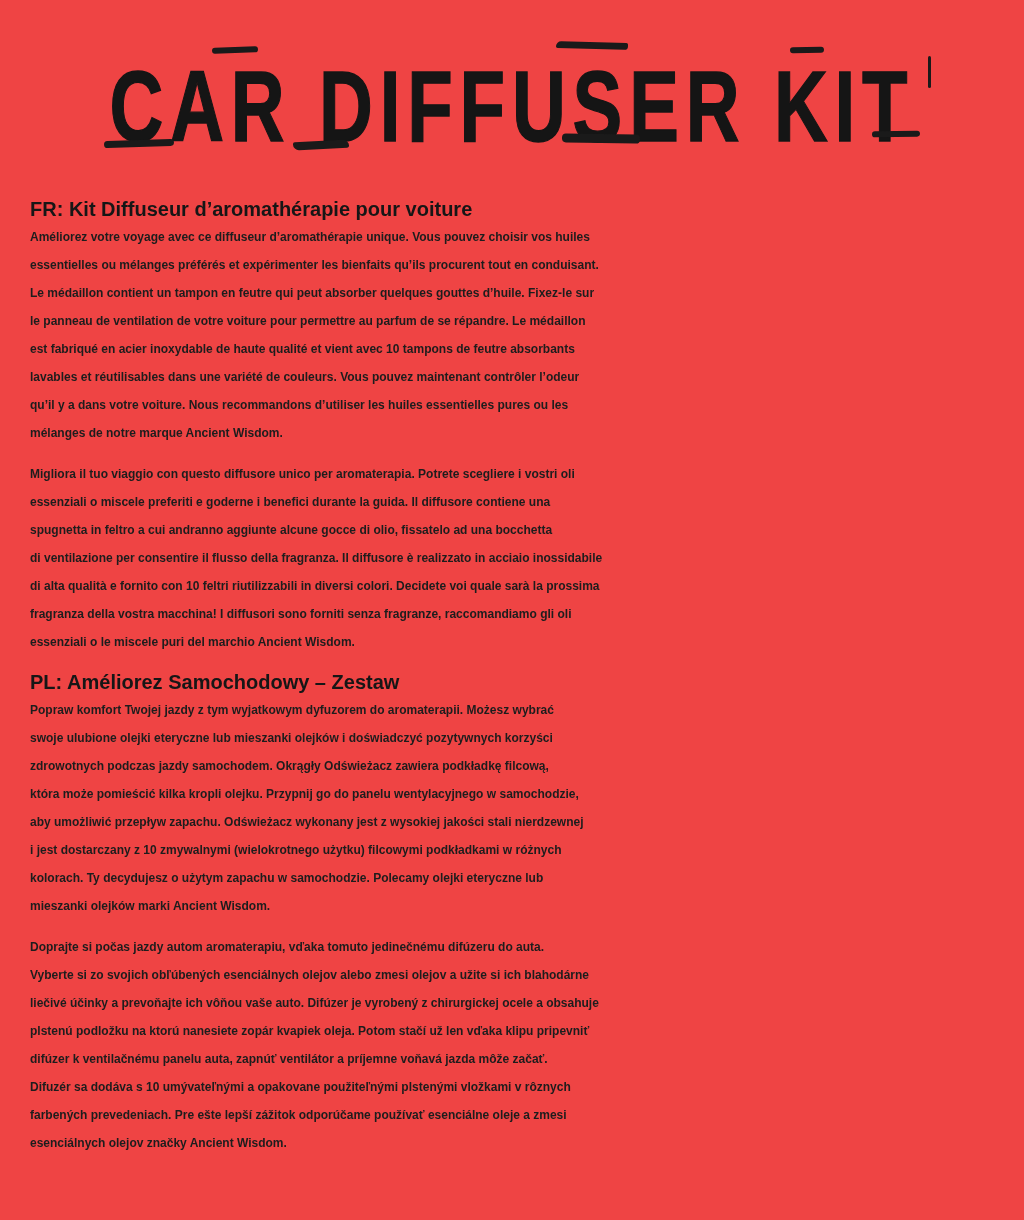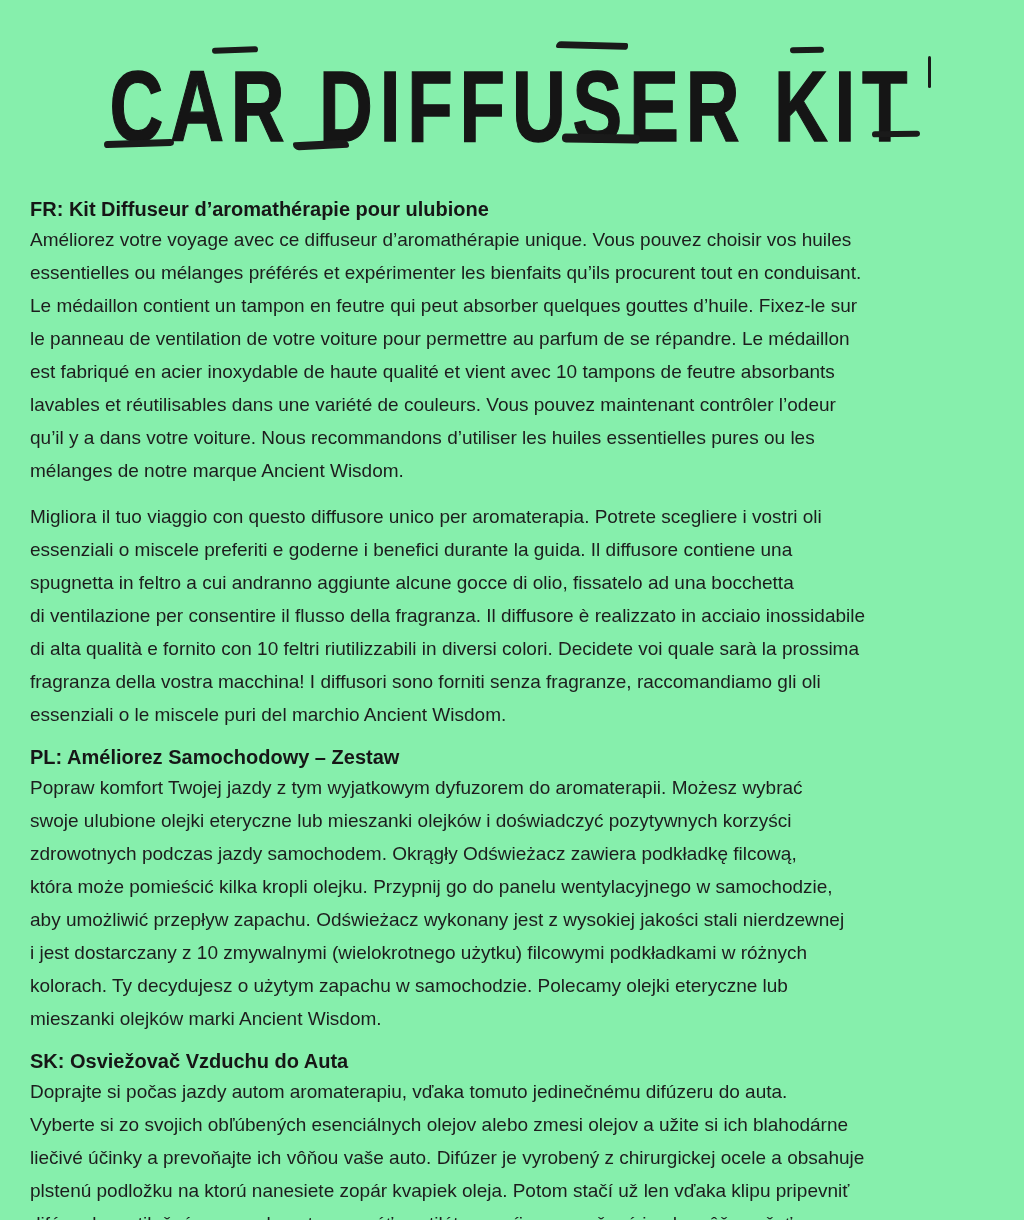--- a/index.html
+++ b/index.html
@@ -11,21 +11,21 @@
     width: 1024px;
     height: 1220px;
     font-family: "Liberation Sans", sans-serif;
     color: #1d1d1d;
     overflow: hidden;
   }
   .page {
     position: relative;
     width: 1024px;
     height: 1220px;
-    background: #86efac;
+    background: #ef4444;
   }
   
   .title-wrap {
     position: relative;
     height: 196px;
   }
   .title {
     margin: 0;
     padding-top: 52px;
     text-align: center;
@@ -69,23 +69,23 @@
   }
   .lang-heading {
     margin: 0;
     font-size: 20px;
     font-weight: 700;
     line-height: 27px;
     color: #161616;
   }
   .lang-body {
     margin: 0;
-    font-size: 19px;
-    font-weight: 400;
-    line-height: 33px;
+    font-size: 12px;
+    font-weight: 700;
+    line-height: 28px;
     white-space: pre-line;
     color: #1d1d1d;
   }
 </style>
 </head>
 <body>
 
 <div class="page">
 
   <header class="title-wrap">
@@ -96,21 +96,21 @@
     <span class="smudge s4"></span>
     <span class="smudge s5"></span>
     <span class="smudge s6"></span>
     <span class="smudge s7"></span>
     <span class="tick"></span>
   </header>
 
   <main class="content">
 
     <section class="lang-section">
-      <h2 class="lang-heading">FR: Kit Diffuseur d’aromathérapie pour ulubione</h2>
+      <h2 class="lang-heading">FR: Kit Diffuseur d’aromathérapie pour voiture</h2>
       <p class="lang-body">Améliorez votre voyage avec ce diffuseur d’aromathérapie unique. Vous pouvez choisir vos huiles
 essentielles ou mélanges préférés et expérimenter les bienfaits qu’ils procurent tout en conduisant.
 Le médaillon contient un tampon en feutre qui peut absorber quelques gouttes d’huile. Fixez-le sur
 le panneau de ventilation de votre voiture pour permettre au parfum de se répandre. Le médaillon
 est fabriqué en acier inoxydable de haute qualité et vient avec 10 tampons de feutre absorbants
 lavables et réutilisables dans une variété de couleurs. Vous pouvez maintenant contrôler l’odeur
 qu’il y a dans votre voiture. Nous recommandons d’utiliser les huiles essentielles pures ou les
 mélanges de notre marque Ancient Wisdom.</p>
     </section>
 
@@ -130,21 +130,20 @@
 swoje ulubione olejki eteryczne lub mieszanki olejków i doświadczyć pozytywnych korzyści
 zdrowotnych podczas jazdy samochodem. Okrągły Odświeżacz zawiera podkładkę filcową,
 która może pomieścić kilka kropli olejku. Przypnij go do panelu wentylacyjnego w samochodzie,
 aby umożliwić przepływ zapachu. Odświeżacz wykonany jest z wysokiej jakości stali nierdzewnej
 i jest dostarczany z 10 zmywalnymi (wielokrotnego użytku) filcowymi podkładkami w różnych
 kolorach. Ty decydujesz o użytym zapachu w samochodzie. Polecamy olejki eteryczne lub
 mieszanki olejków marki Ancient Wisdom.</p>
     </section>
 
     <section class="lang-section">
-      <h2 class="lang-heading">SK: Osviežovač Vzduchu do Auta</h2>
       <p class="lang-body">Doprajte si počas jazdy autom aromaterapiu, vďaka tomuto jedinečnému difúzeru do auta.
 Vyberte si zo svojich obľúbených esenciálnych olejov alebo zmesi olejov a užite si ich blahodárne
 liečivé účinky a prevoňajte ich vôňou vaše auto. Difúzer je vyrobený z chirurgickej ocele a obsahuje
 plstenú podložku na ktorú nanesiete zopár kvapiek oleja. Potom stačí už len vďaka klipu pripevniť
 difúzer k ventilačnému panelu auta, zapnúť ventilátor a príjemne voňavá jazda môže začať.
 Difuzér sa dodáva s 10 umývateľnými a opakovane použiteľnými plstenými vložkami v rôznych
 farbených prevedeniach. Pre ešte lepší zážitok odporúčame používať esenciálne oleje a zmesi
 esenciálnych olejov značky Ancient Wisdom.</p>
     </section>
 

